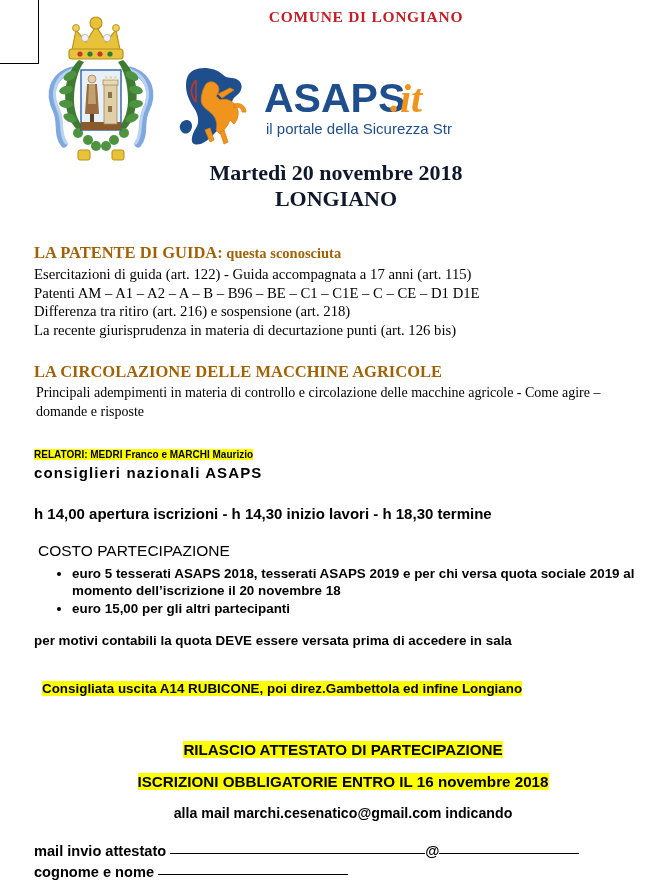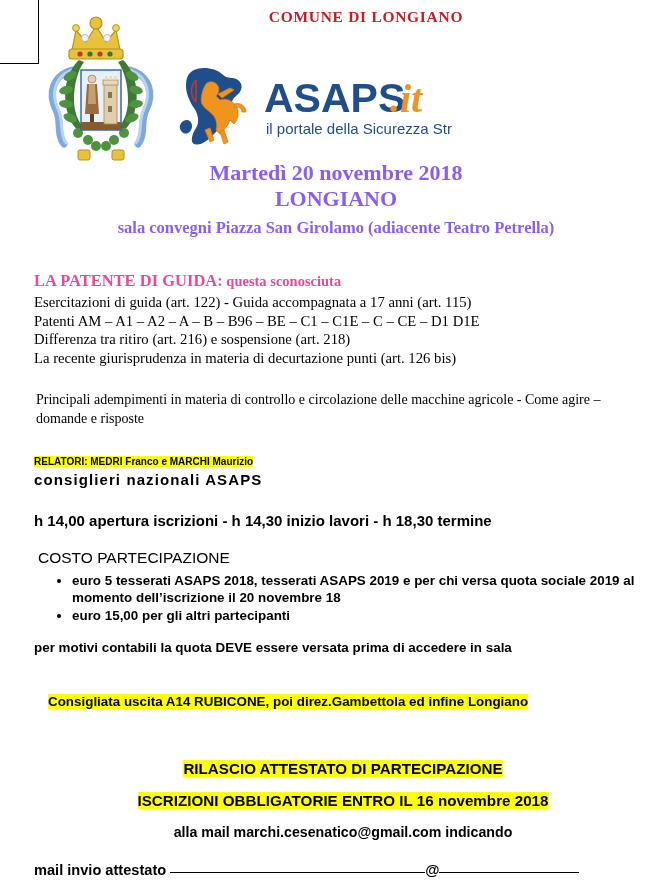--- a/index.html
+++ b/index.html
@@ -60,35 +60,35 @@
     position: absolute;
     left: 172px;
     top: 64px;
     width: 280px;
     height: 84px;
   }
 
   
   #event-title {
     text-align: center;
-    color: #8b5cf6;
+    color: #0f172a;
     font-family: "Liberation Serif", serif;
     font-weight: bold;
   }
   #event-date   { font-size: 22px; line-height: 26px; padding-top: 10px; }
   #event-place  { font-size: 22px; line-height: 26px; }
   #event-venue  { font-size: 16.5px; line-height: 24px; padding-top: 4px; }
 
   
   #content {
     padding: 16px 0 0 34px;
   }
 
   .sec-head {
-    color: #ec4899;
+    color: #a16207;
     font-family: "Liberation Serif", serif;
     font-weight: bold;
     font-size: 16.5px;
     line-height: 21px;
     margin: 0 0 1px 0;
   }
   .sec-head .sub {
     font-size: 14.5px;
   }
 
@@ -157,21 +157,21 @@
     font-weight: bold;
     font-size: 13.4px;
     line-height: 18px;
     margin: 0;
   }
   .consigliata {
     font-family: "Liberation Sans", sans-serif;
     font-weight: bold;
     font-size: 13.4px;
     line-height: 18px;
-    margin: 14px;
+    margin: 8px;
   }
 
   #attestato-block {
     text-align: center;
     padding-right: 20px;
   }
   .attestato-line {
     font-family: "Liberation Sans", sans-serif;
     font-weight: bold;
     font-size: 15.2px;
@@ -325,35 +325,35 @@
       <text x="92" y="48" font-family="Liberation Sans, sans-serif" font-size="41" font-weight="bold" fill="#1F4E8C">ASAPS</text>
       <text x="218" y="48" font-family="Liberation Serif, serif" font-size="40" font-weight="bold" font-style="italic" fill="#F0941E">.it</text>
       <text x="94" y="70" font-family="Liberation Sans, sans-serif" font-size="15" fill="#1F4E8C">il portale della Sicurezza Stradale</text>
     </svg>
   </div>
 </div>
 
 <div id="event-title">
   <div id="event-date">Martedì 20 novembre 2018</div>
   <div id="event-place">LONGIANO</div>
-  <div id="event-venue">sala convegni Piazza San Girolamo (adiacente Teatro Petrella)</div>
 </div>
 
 <div id="content">
 
   <div class="gap-md"></div>
   <p class="sec-head">
     <span>LA PATENTE DI GUIDA:</span><span class="sub"> questa sconosciuta</span>
   </p>
   <p class="serif-line">Esercitazioni di guida (art. 122)  -  Guida accompagnata a 17 anni (art. 115)</p>
   <p class="serif-line">Patenti AM – A1 – A2 – A – B – B96 – BE – C1 – C1E – C – CE – D1  D1E</p>
   <p class="serif-line">Differenza tra ritiro (art. 216) e  sospensione (art. 218)</p>
   <p class="serif-line">La recente giurisprudenza in materia di decurtazione  punti (art. 126 bis)</p>
 
   <div class="gap-lg"></div>
+  <p class="sec-head">LA CIRCOLAZIONE DELLE MACCHINE AGRICOLE</p>
   <p class="serif-para">Principali adempimenti in materia di controllo  e circolazione delle macchine agricole - Come agire – domande e risposte</p>
 
   <div class="gap-lg"></div>
   <p class="relatori">
     <span class="hl">RELATORI: MEDRI Franco e MARCHI Maurizio</span>
   </p>
   <p class="relatori-sub">consiglieri nazionali ASAPS</p>
 
   <div class="gap-lg"></div>
   <p class="hours">h 14,00 apertura iscrizioni - h 14,30 inizio lavori - h 18,30 termine</p>

